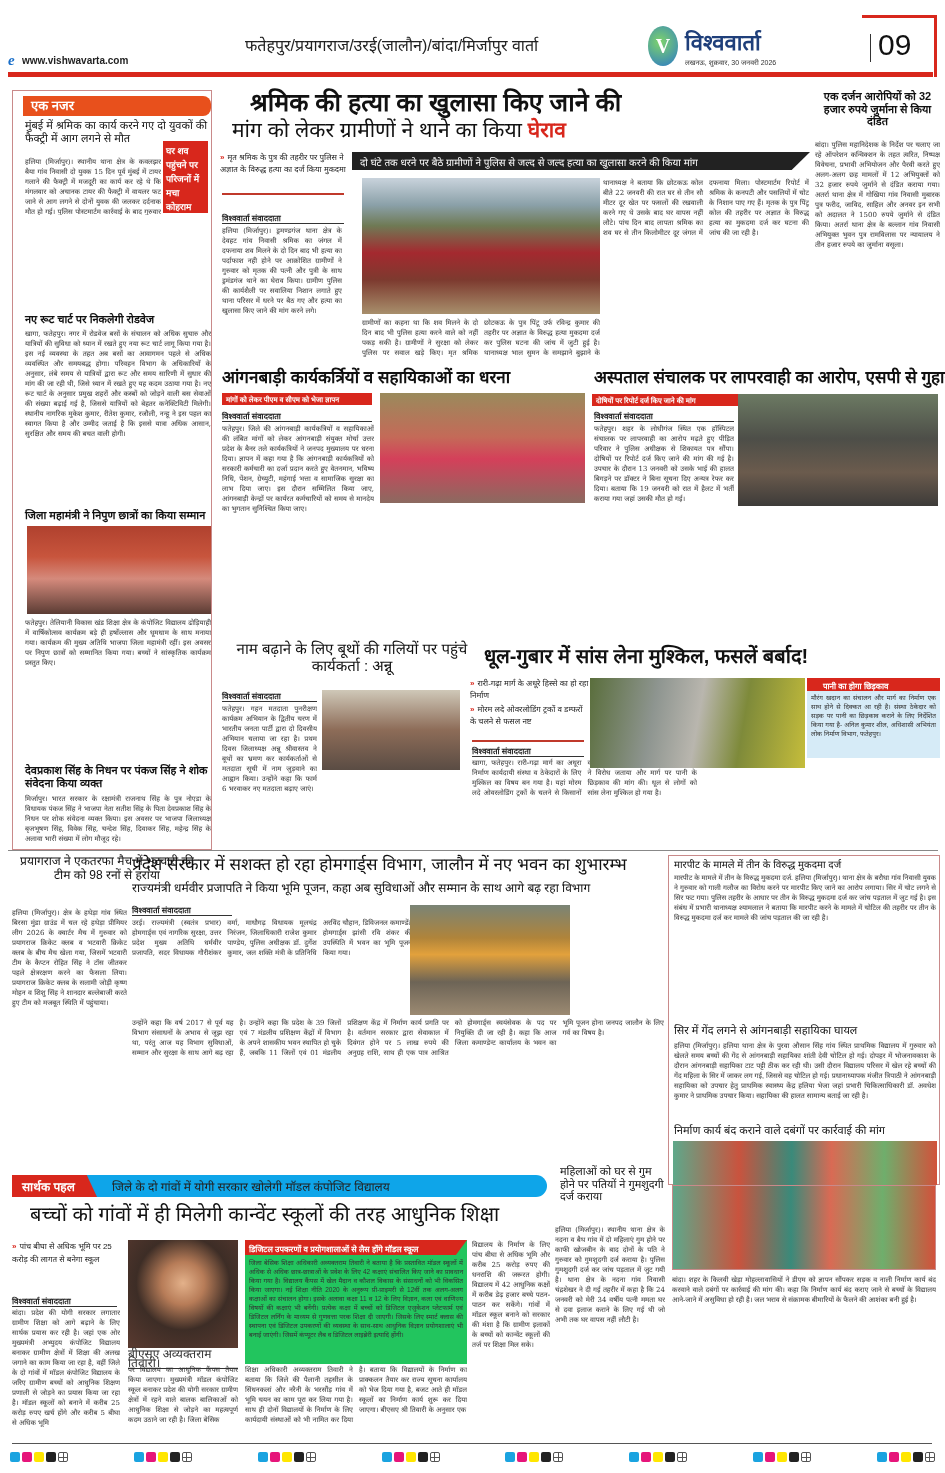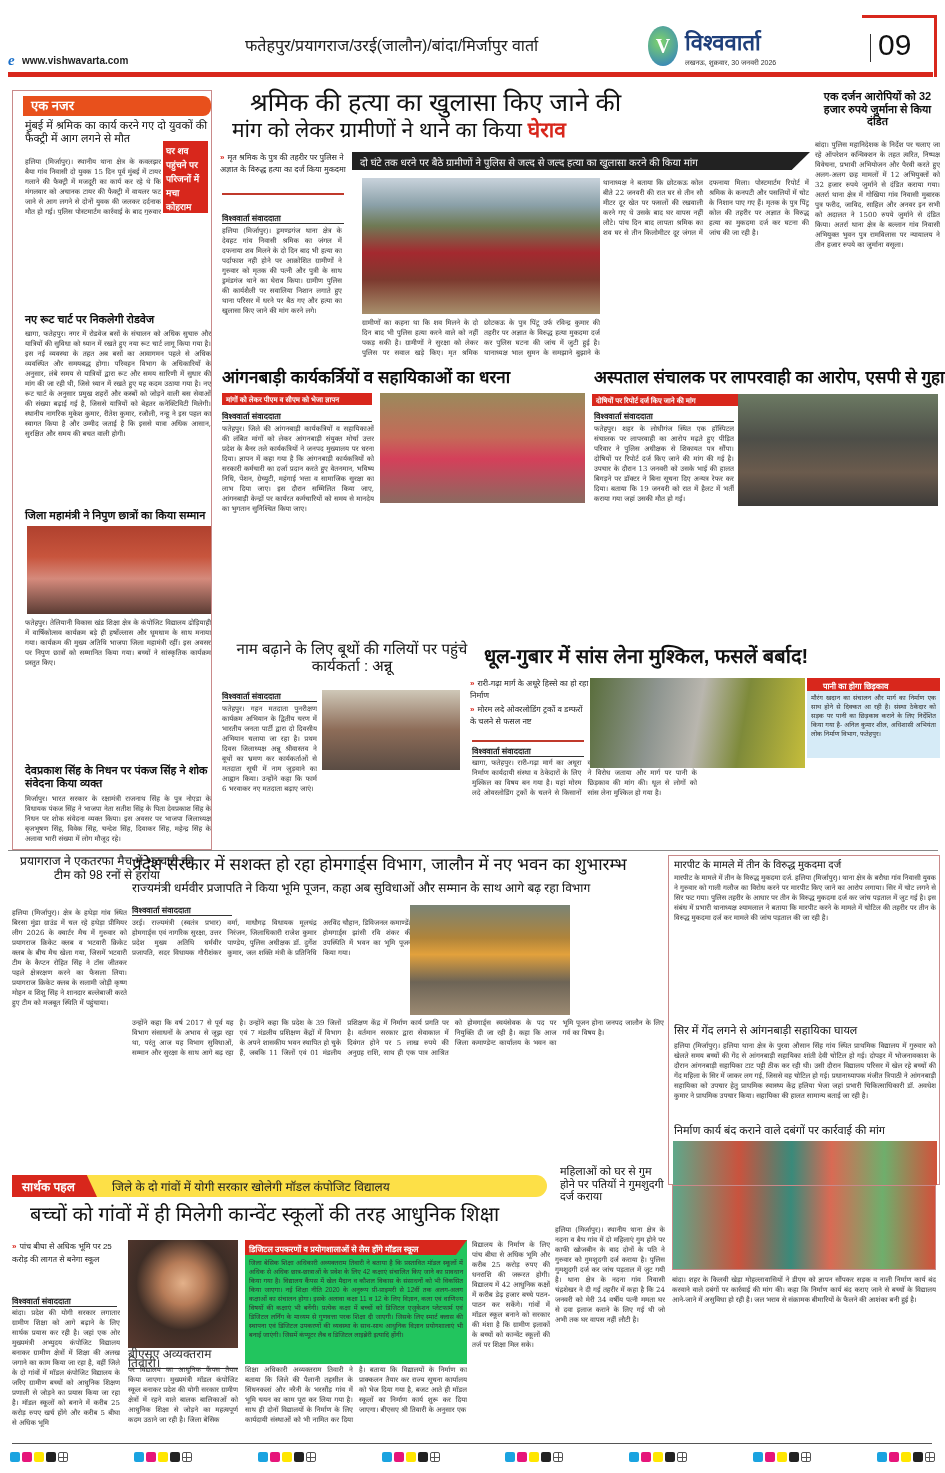--- a/index.html
+++ b/index.html
@@ -42,21 +42,21 @@
   <div class="abs body-text" style="left:12px;top:125px;width:186px;height:95px"></div>
   <div class="abs hl" style="left:12px;top:222px;width:186px;font-size:11px">नए रूट चार्ट पर निकलेगी रोडवेज</div>
   <div class="abs body-text" style="left:12px;top:238px;width:186px;height:178px">खागा, फतेहपुर। नगर में रोडवेज बसों के संचालन को अधिक सुचारु और यात्रियों की सुविधा को ध्यान में रखते हुए नया रूट चार्ट लागू किया गया है। इस नई व्यवस्था के तहत अब बसों का आवागमन पहले से अधिक व्यवस्थित और समयबद्ध होगा। परिवहन विभाग के अधिकारियों के अनुसार, लंबे समय से यात्रियों द्वारा रूट और समय सारिणी में सुधार की मांग की जा रही थी, जिसे ध्यान में रखते हुए यह कदम उठाया गया है। नए रूट चार्ट के अनुसार प्रमुख शहरों और कस्बों को जोड़ने वाली बस सेवाओं की संख्या बढ़ाई गई है, जिससे यात्रियों को बेहतर कनेक्टिविटी मिलेगी। स्थानीय नागरिक मुकेश कुमार, रीतेश कुमार, रजौली, नन्हू ने इस पहल का स्वागत किया है और उम्मीद जताई है कि इससे यात्रा अधिक आसान, सुरक्षित और समय की बचत वाली होगी।</div>
   <div class="abs hl" style="left:12px;top:418px;width:186px;font-size:11px">जिला महामंत्री ने निपुण छात्रों का किया सम्मान</div>
   <div class="abs photo" style="left:14px;top:435px;width:184px;height:88px;background:linear-gradient(180deg,#b0412e 0%,#c8553d 35%,#d58a7c 60%,#5b3c34 100%)"></div>
   <div class="abs body-text" style="left:12px;top:527px;width:186px;height:195px">फतेहपुर। तेलियानी विकास खंड शिक्षा क्षेत्र के कंपोजिट विद्यालय ढोड़ियाही में वार्षिकोत्सव कार्यक्रम बड़े ही हर्षोल्लास और धूमधाम के साथ मनाया गया। कार्यक्रम की मुख्य अतिथि भाजपा जिला महामंत्री रहीं। इस अवसर पर निपुण छात्रों को सम्मानित किया गया। बच्चों ने सांस्कृतिक कार्यक्रम प्रस्तुत किए।</div>
   <div class="abs hl" style="left:12px;top:673px;width:186px;font-size:11px">देवप्रकाश सिंह के निधन पर पंकज सिंह ने शोक संवेदना किया व्यक्त</div>
   <div class="abs body-text" style="left:12px;top:703px;width:186px;height:55px">मिर्जापुर। भारत सरकार के रक्षामंत्री राजनाथ सिंह के पुत्र नोएडा के विधायक पंकज सिंह ने भाजपा नेता सतीश सिंह के पिता देवप्रकाश सिंह के निधन पर शोक संवेदना व्यक्त किया। इस अवसर पर भाजपा जिलाध्यक्ष बृजभूषण सिंह, विवेक सिंह, चन्देश सिंह, दिवाकर सिंह, महेन्द्र सिंह के अलावा भारी संख्या में लोग मौजूद रहे।</div>
 </div>
 
-<div class="abs hl" style="left:250px;top:88px;font-size:25px;font-weight:normal">श्रमिक की हत्या का खुलासा किए जाने की</div>
+<div class="abs hl" style="left:250px;top:88px;font-size:25px;font-weight:bold">श्रमिक की हत्या का खुलासा किए जाने की</div>
 <div class="abs hl" style="left:232px;top:118px;font-size:21px;font-weight:normal;white-space:nowrap"><span>मांग को लेकर ग्रामीणों ने थाने का किया </span><span style="color:#d8271c;font-weight:bold">घेराव</span></div>
 <div class="abs" style="left:220px;top:152px;width:130px;font-size:8px;line-height:12px;font-family:'Liberation Sans',sans-serif">
   <span class="bullet">»</span><span>मृत श्रमिक के पुत्र की तहरीर पर पुलिस ने अज्ञात के विरुद्ध हत्या का दर्ज किया मुकदमा</span>
 </div>
 <div class="abs dark-strip" style="left:352px;top:152px;width:458px;height:18px;font-size:10px;clip-path:polygon(0 0,100% 0,96% 100%,0 100%)">दो घंटे तक धरने पर बैठे ग्रामीणों ने पुलिस से जल्द से जल्द हत्या का खुलासा करने की किया मांग</div>
 <div class="abs" style="left:222px;top:193px;width:122px;height:2px;background:#c0392b"></div>
 <div class="abs byline" style="left:222px;top:212px;width:122px">विश्ववार्ता संवाददाता</div>
 <div class="abs body-text" style="left:222px;top:226px;width:120px;height:92px">हलिया (मिर्जापुर)। ड्रमण्डगंज थाना क्षेत्र के देवहट गांव निवासी श्रमिक का जंगल में दफनाया शव मिलने के दो दिन बाद भी हत्या का पर्दाफाश नही होने पर आक्रोशित ग्रामीणों ने गुरुवार को मृतक की पत्नी और पुत्री के साथ ड्रमंडगंज थाने का घेराव किया। ग्रामीण पुलिस की कार्यशैली पर सवालिया निशान लगाते हुए थाना परिसर में धरने पर बैठ गए और हत्या का खुलासा किए जाने की मांग करने लगे।</div>
 <div class="abs photo" style="left:362px;top:178px;width:238px;height:136px;background:linear-gradient(180deg,#c9d3dc 0%,#8aa0a8 20%,#6f7a55 35%,#a4292f 55%,#7d3a2f 75%,#a88f6c 100%)"></div>
 <div class="abs body-text" style="left:362px;top:318px;width:238px;height:44px;column-count:2;column-gap:6px">ग्रामीणों का कहना था कि शव मिलने के दो दिन बाद भी पुलिस हत्या करने वाले को नहीं पकड़ सकी है। ग्रामीणों ने सुरक्षा को लेकर पुलिस पर सवाल खड़े किए। मृत श्रमिक छोटकऊ के पुत्र पिंटू उर्फ रविन्द्र कुमार की तहरीर पर अज्ञात के विरुद्ध हत्या मुकदमा दर्ज कर पुलिस घटना की जांच में जुटी हुई है। थानाध्यक्ष भाल सुमन के समझाने बुझाने के बाद परिजनों और ग्रामीणों ने दो घंटे बाद धरना समाप्त किया।</div>
@@ -119,21 +119,21 @@
   <div class="abs body-text" style="left:5px;top:185px;width:262px;height:80px;font-family:'Liberation Sans',sans-serif">हलिया (मिर्जापुर)। हलिया थाना क्षेत्र के पुरवा औसान सिंह गांव स्थित प्राथमिक विद्यालय में गुरुवार को खेलते समय बच्चों की गेंद से आंगनबाड़ी सहायिका शांती देवी चोटिल हो गई। दोपहर में भोजनावकाश के दौरान आंगनबाड़ी सहायिका टाट पट्टी ठीक कर रही थी। उसी दौरान विद्यालय परिसर में खेल रहे बच्चों की गेंद महिला के सिर में जाकर लग गई, जिससे वह चोटिल हो गई। प्रधानाध्यापक मंजीत त्रिपाठी ने आंगनबाड़ी सहायिका को उपचार हेतु प्राथमिक स्वास्थ्य केंद्र हलिया भेजा जहां प्रभारी चिकित्साधिकारी डॉ. अवधेश कुमार ने प्राथमिक उपचार किया। सहायिका की हालत सामान्य बताई जा रही है।</div>
   <div class="abs hl" style="left:5px;top:268px;width:262px;font-size:11px;font-weight:normal">निर्माण कार्य बंद कराने वाले दबंगों पर कार्रवाई की मांग</div>
   <div class="abs photo" style="left:4px;top:285px;width:264px;height:44px;background:linear-gradient(90deg,#5ea88a 0%,#c9533e 25%,#3a8a7a 45%,#d96a54 60%,#6fae6c 80%,#d2513b 100%)"></div>
 </div>
 <div class="abs photo" style="left:672px;top:1185px;width:264px;height:85px;background:linear-gradient(90deg,#5ea88a 0%,#c9533e 25%,#3a8a7a 45%,#d96a54 60%,#6fae6c 80%,#d2513b 100%);border:1px solid #c98a8a"></div>
 <div class="abs body-text" style="left:672px;top:1275px;width:264px;height:160px;font-family:'Liberation Sans',sans-serif">बांदा। शहर के किलवी खेड़ा मोहल्लावासियों ने डीएम को ज्ञापन सौंपकर सड़क व नाली निर्माण कार्य बंद करवाने वाले दबंगों पर कार्रवाई की मांग की। कहा कि निर्माण कार्य बंद कराए जाने से बच्चों के विद्यालय आने-जाने में असुविधा हो रही है। जल भराव से संक्रामक बीमारियों के फैलने की आशंका बनी हुई है।</div>
 
 <div class="abs hl" style="left:560px;top:1165px;width:105px;font-size:11px;text-align:left;font-weight:normal">महिलाओं को घर से गुम होने पर पतियों ने गुमशुदगी दर्ज कराया</div>
 <div class="abs body-text" style="left:555px;top:1225px;width:110px;height:210px">हलिया (मिर्जापुर)। स्थानीय थाना क्षेत्र के नदना व बैथ गांव में दो महिलाएं गुम होने पर काफी खोजबीन के बाद दोनों के पति ने गुरुवार को गुमशुदगी दर्ज कराया है। पुलिस गुमशुदगी दर्ज कर जांच पड़ताल में जुट गयी है। थाना क्षेत्र के नदना गांव निवासी चंद्रशेखर ने दी गई तहरीर में कहा है कि 24 जनवरी को मेरी 34 वर्षीय पत्नी ममता घर से दवा इलाज कराने के लिए गई थी जो अभी तक घर वापस नहीं लौटी है।</div>
 
-<div class="abs" style="left:12px;top:1175px;width:535px;height:22px;background:#fde047;border-radius:0 12px 12px 0">
+<div class="abs" style="left:12px;top:1175px;width:535px;height:22px;background:#0ea5e9;border-radius:0 12px 12px 0">
   <div class="abs redbar" style="left:0;top:0;width:85px;height:22px;font-size:12px;padding:3px 10px;clip-path:polygon(0 0,88% 0,100% 100%,0 100%)">सार्थक पहल</div>
   <div class="abs" style="left:100px;top:3px;font-size:12px;font-family:'Liberation Sans',sans-serif;color:#222;white-space:nowrap">जिले के दो गांवों में योगी सरकार खोलेगी मॉडल कंपोजिट विद्यालय</div>
 </div>
 <div class="abs hl" style="left:30px;top:1203px;font-size:20px;white-space:nowrap;font-weight:normal">बच्चों को गांवों में ही मिलेगी कान्वेंट स्कूलों की तरह आधुनिक शिक्षा</div>
 <div class="abs" style="left:12px;top:1240px;width:105px;font-size:8px;line-height:13px;font-family:'Liberation Sans',sans-serif"><span class="bullet">»</span><span>पांच बीघा से अधिक भूमि पर 25 करोड़ की लागत से बनेगा स्कूल</span></div>
 <div class="abs byline" style="left:12px;top:1295px;width:105px">विश्ववार्ता संवाददाता</div>
 <div class="abs body-text" style="left:12px;top:1308px;width:108px;height:130px">बांदा। प्रदेश की योगी सरकार लगातार ग्रामीण शिक्षा को आगे बढ़ाने के लिए सार्थक प्रयास कर रही है। जहां एक ओर मुख्यमंत्री अभ्युदय कंपोजिट विद्यालय बनाकर ग्रामीण क्षेत्रों में शिक्षा की अलख जगाने का काम किया जा रहा है, वहीं जिले के दो गांवों में मॉडल कंपोजिट विद्यालय के जरिए ग्रामीण बच्चों को आधुनिक शिक्षण प्रणाली से जोड़ने का प्रयास किया जा रहा है। मॉडल स्कूलों को बनाने में करीब 25 करोड़ रुपए खर्च होंगे और करीब 5 बीघा से अधिक भूमि</div>
 <div class="abs photo" style="left:128px;top:1240px;width:110px;height:108px;background:radial-gradient(circle at 50% 40%,#e3b18a 0%,#b77c58 25%,#3d2d26 55%,#5a3a30 100%)"></div>
 <div class="abs caption" style="left:128px;top:1350px;width:110px;border-bottom:1px solid #333">बीएसए अव्यक्तराम तिवारी।</div>
 <div class="abs body-text" style="left:128px;top:1365px;width:110px;height:75px">पर विद्यालय का आधुनिक कैंपस तैयार किया जाएगा। मुख्यमंत्री मॉडल कंपोजिट स्कूल बनाकर प्रदेश की योगी सरकार ग्रामीण क्षेत्रों में रहने वाले बालक बालिकाओं को आधुनिक शिक्षा से जोड़ने का महत्वपूर्ण कदम उठाने जा रही है। जिला बेसिक</div>

